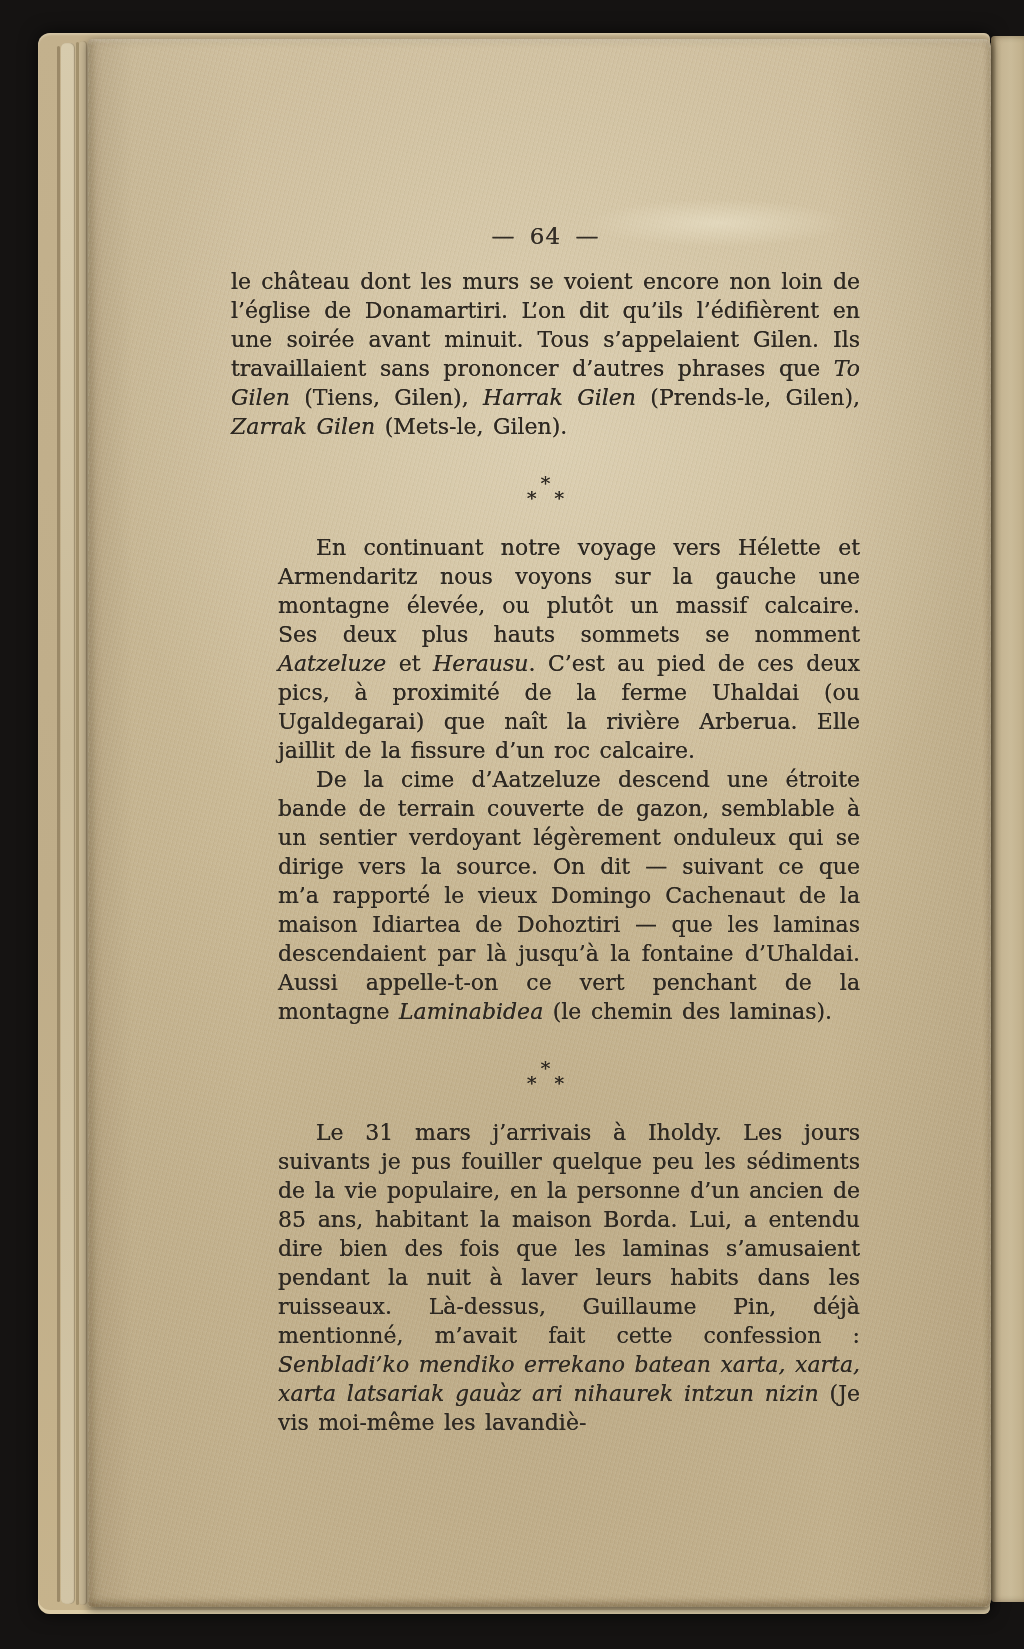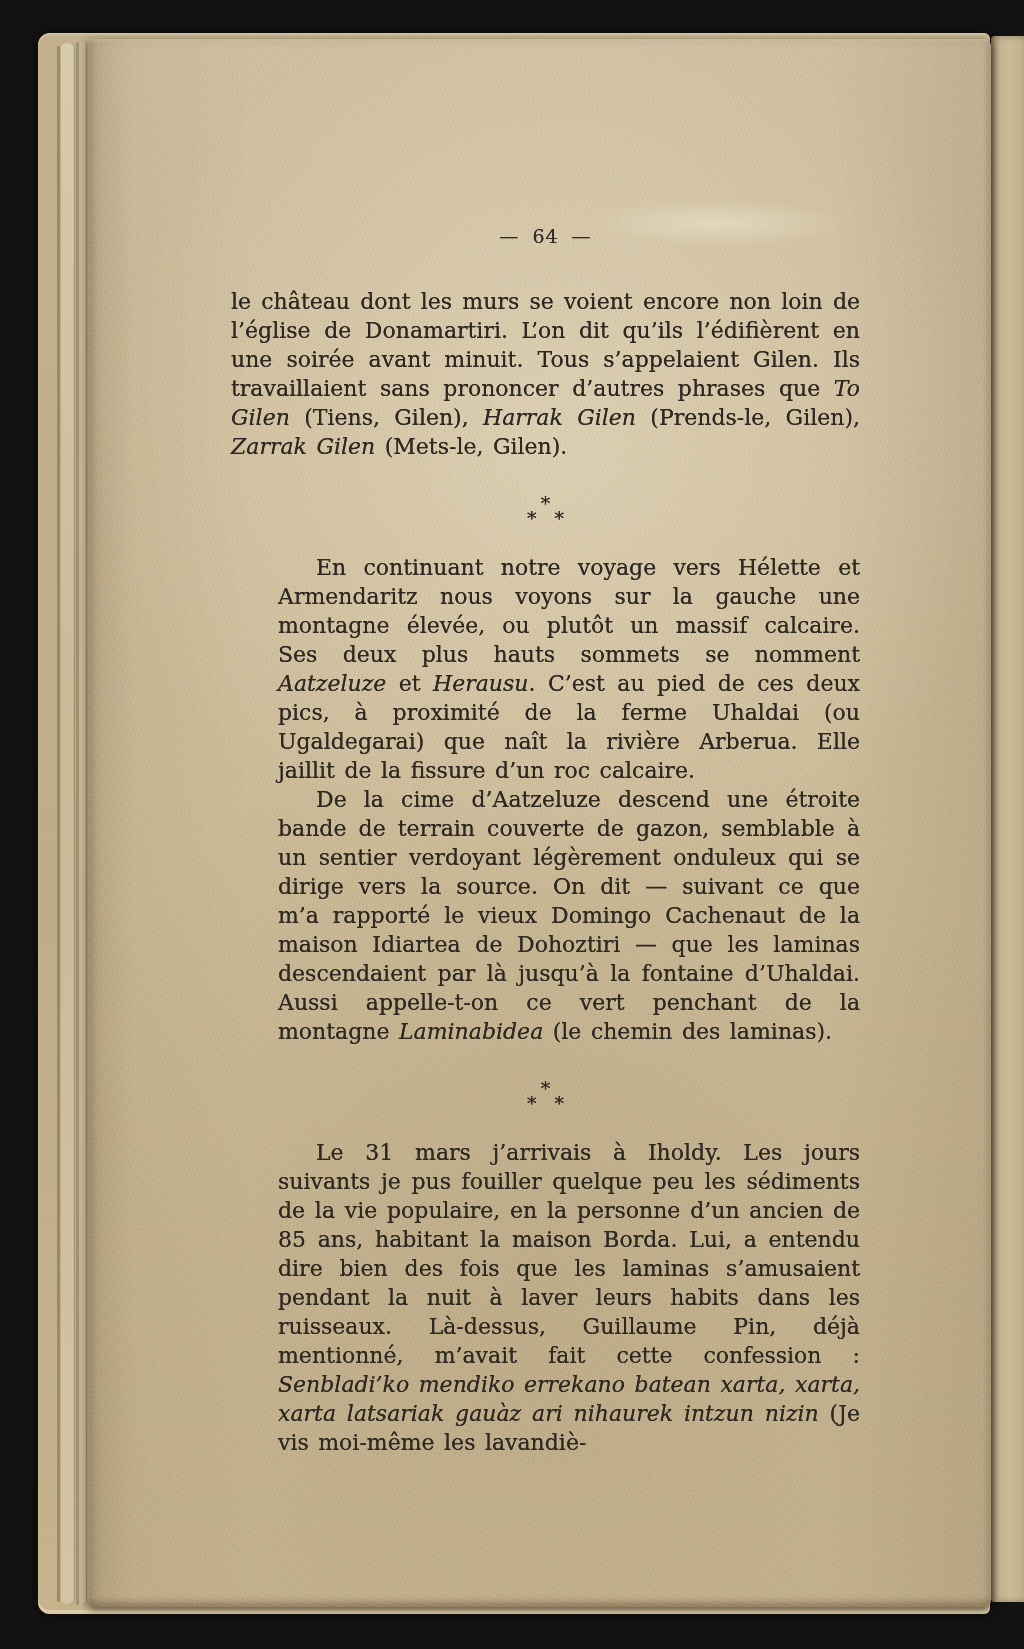--- a/index.html
+++ b/index.html
@@ -62,25 +62,25 @@
 
   
   .content {
     position:absolute; left:143px; top:0; width:629px;
     color:#2d2822;
     font-size:22px; line-height:29px;
     text-shadow:0 0 .6px rgba(45,40,34,.85);
   }
   .pagenum {
     margin-top:183px; text-align:center;
-    font-size:19px; letter-spacing:1px; word-spacing:6px; color:#332d26;
+    font-size:23px; letter-spacing:1px; word-spacing:6px; color:#332d26;
   }
   p.para { margin:0; text-align:justify; word-spacing:2.5px; }
   p.para.indent { text-indent:38px;margin-left:47px; }
-  #sections > p.para:first-child { margin-top:36px; }
+  #sections > p.para:first-child { margin-top:16px; }
   .it { font-style:italic; }
   .asterism { margin:36px 0 27px 0; text-align:center; color:#2d2822; }
   .asterism .top { font-size:19px; line-height:13px; }
   .asterism .bot { font-size:19px; line-height:16px; letter-spacing:6px; padding-left:6px; }
 </style>
 </head>
 <body>
 
 <div class="scan">
   <div class="page-stack"></div>

